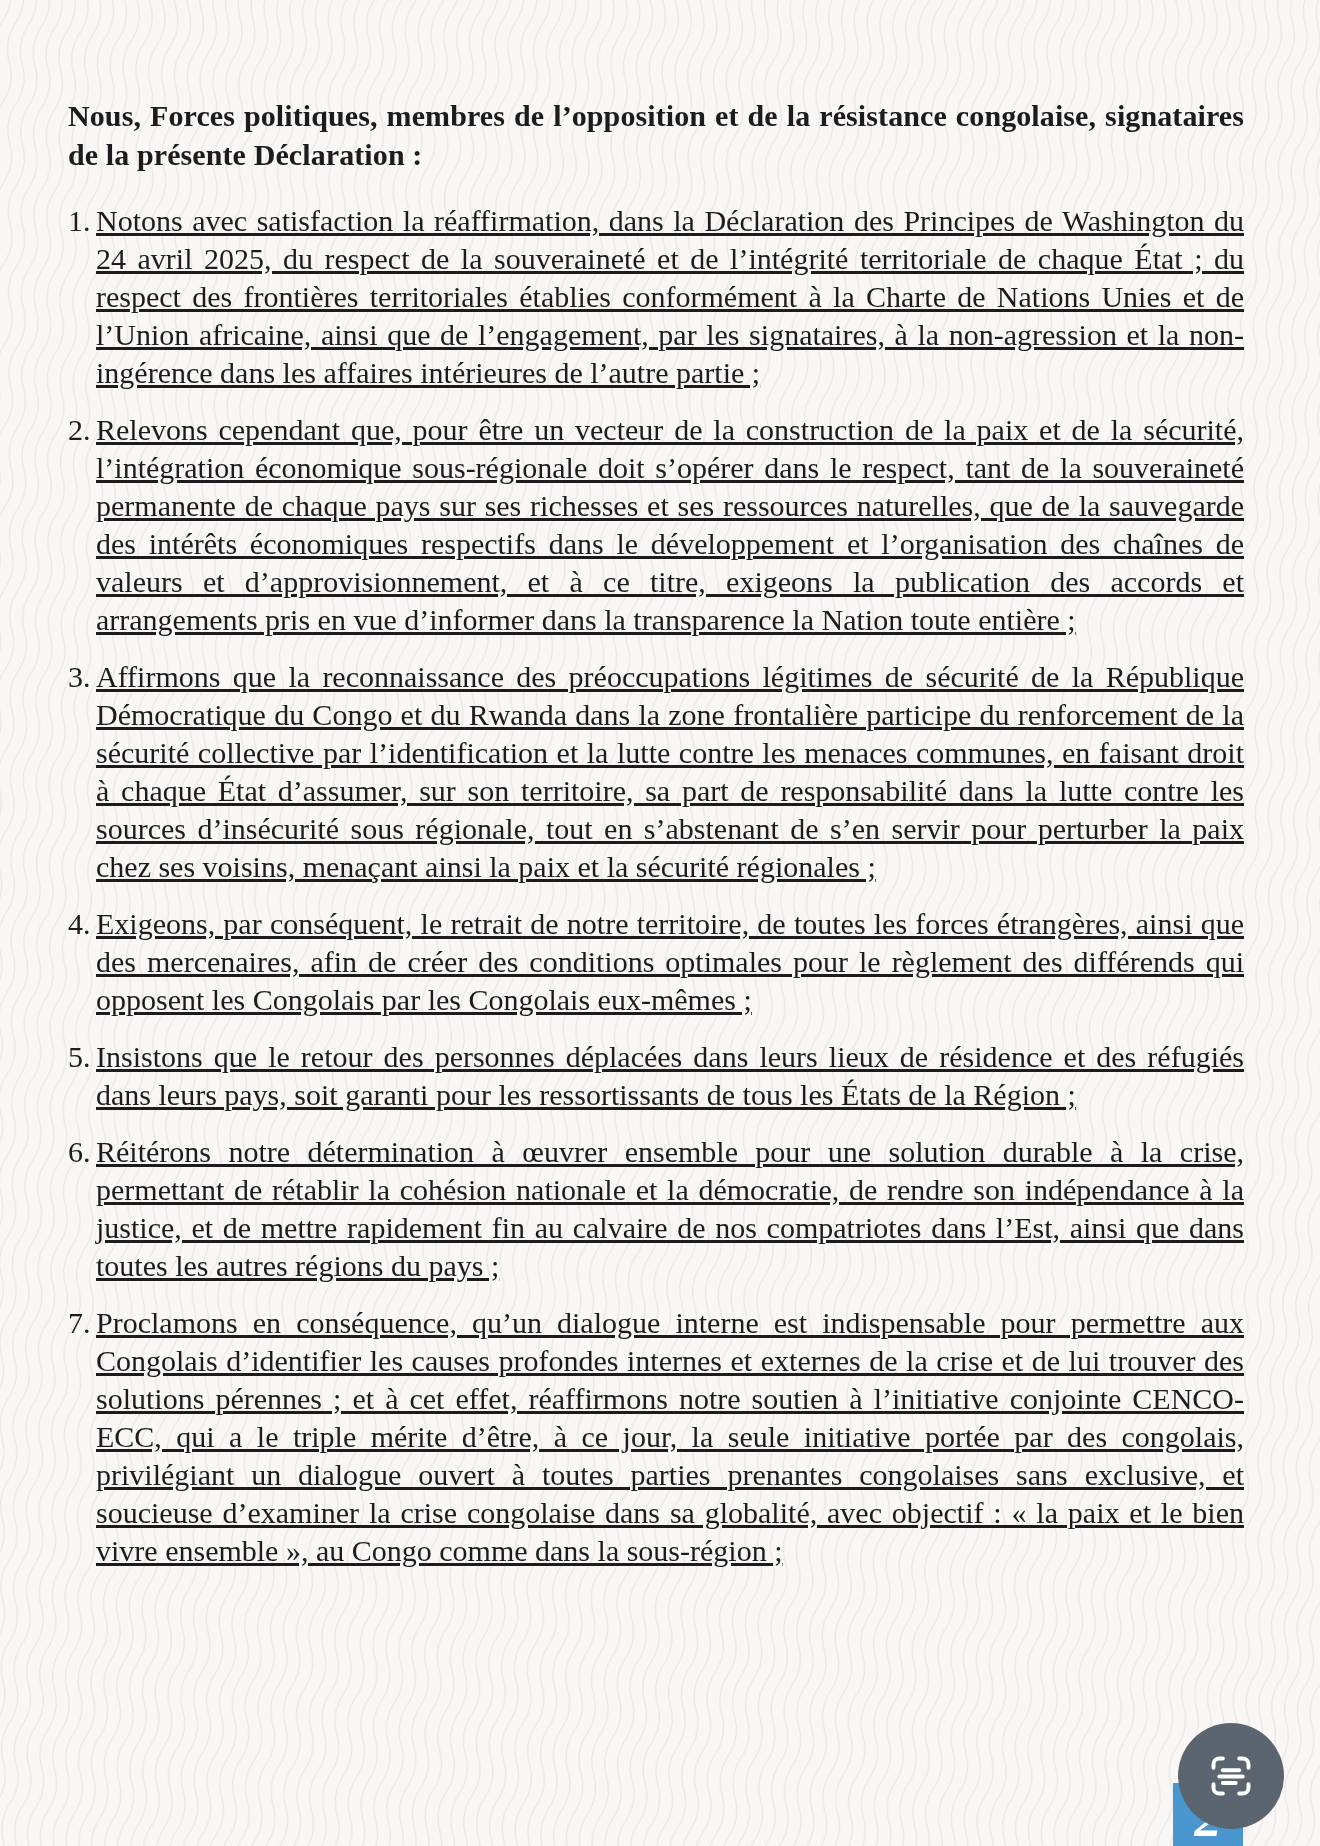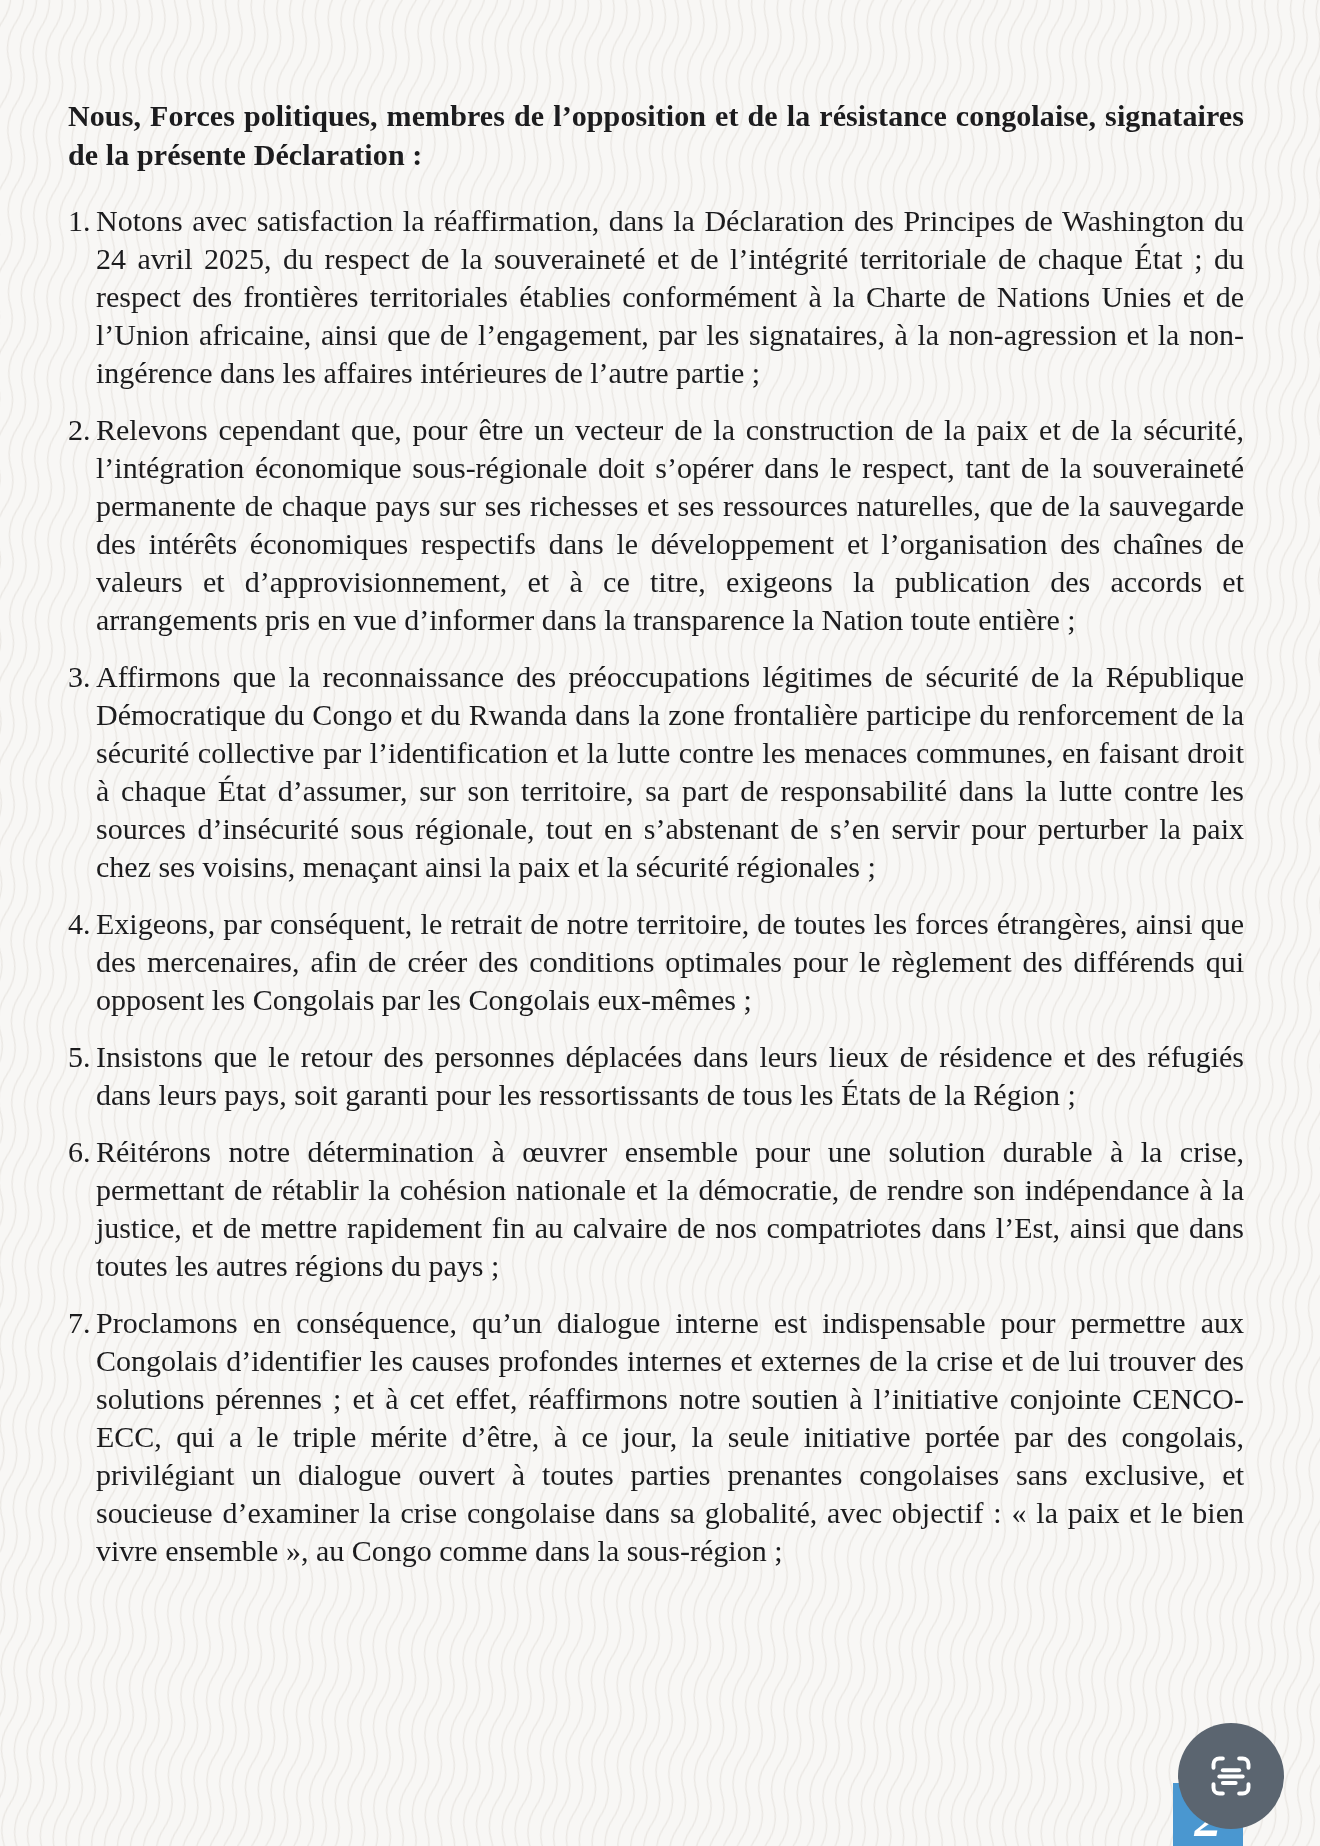--- a/index.html
+++ b/index.html
@@ -52,20 +52,21 @@
     font-size:30px;
     line-height:38px;
   }
   .num{
     flex:0 0 28px;
     width:28px;
   }
   .txt{
     flex:1 1 auto;
     text-align:justify;
+    text-decoration:underline;
   }
   .page-badge{
     position:absolute;
     left:1173px;top:1783px;
     width:70px;height:70px;
     background:var(--page-badge);
     color:#ffffff;
     display:flex;align-items:center;justify-content:center;
     font-size:54px;font-weight:bold;
     font-style:italic;

